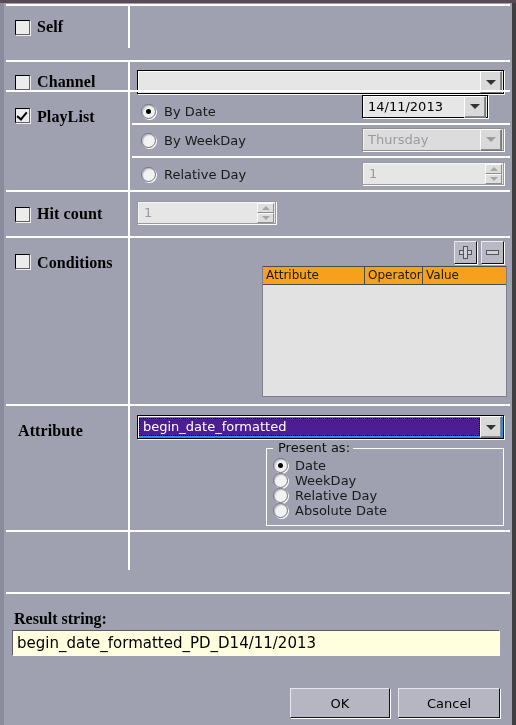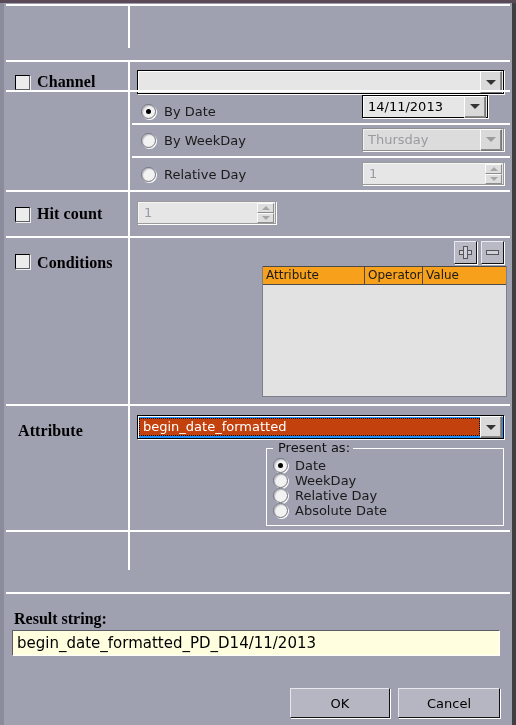--- a/index.html
+++ b/index.html
@@ -165,21 +165,21 @@
     border-color: #8f8f8f;
     box-shadow: inset 1px 1px 0 #f2f2f2, 1px 1px 0 #ffffff;
   }
   .combo.disabled .ctext { color: #9a9aa0; }
 
   .combo.focused {
     border: 1px solid #000;
     background: #1e90ff;
   }
   .combo.focused .ctext {
-    background: #c2410c;
+    background: #4c1d95;
     color: #ffffff;
     outline: 1px dotted #000;
     outline-offset: -1px;
     margin: 1px 0 1px 1px;
     padding-left: 4px;
     height: 18px;
     line-height: 18px;
   }
 
   .spin {
@@ -444,20 +444,24 @@
 
   <div class="topline"></div>
   <div class="left-edge"></div>
   <div class="right-edge"></div>
 
   <div class="grid">
 
     <div class="row" style="top:0px;height:44px;">
       <div class="divider-h"></div>
       <div class="vline" style="height:42px;"></div>
+      <div class="cell-label" style="height:42px;">
+        <span class="cb"></span>
+        <span class="lbl">Self</span>
+      </div>
       <div class="cell-field" style="height:42px;"></div>
     </div>
 
     <div class="row" style="top:56px;height:42px;">
       <div class="divider-h"></div>
       <div class="vline" style="height:40px;"></div>
       <div class="cell-label" style="height:40px;">
         <span class="cb"></span>
         <span class="lbl">Channel</span>
       </div>
@@ -467,20 +471,24 @@
           <span class="arrow-btn">
             <span class="tri-down"></span>
           </span>
         </div>
       </div>
     </div>
 
     <div class="row" style="top:86px;height:100px;">
       <div class="divider-h"></div>
       <div class="vline" style="height:98px;"></div>
+      <div class="cell-label" style="height:98px;align-items:flex-start;padding-top:16px;">
+        <span class="cb checked"></span>
+        <span class="lbl">PlayList</span>
+      </div>
       <div class="cell-field" style="height:98px;">
 
         <div style="position:absolute;left:0;top:0;right:16px;height:39px;">
           <div class="radio-row">
             <span class="rb on"></span>
             <span class="rtext">By Date</span>
           </div>
           <div class="combo" style="position:absolute;left:230px;right:6px;top:3px;height:23px;">
             <span class="ctext">14/11/2013</span>
             <span class="arrow-btn">

